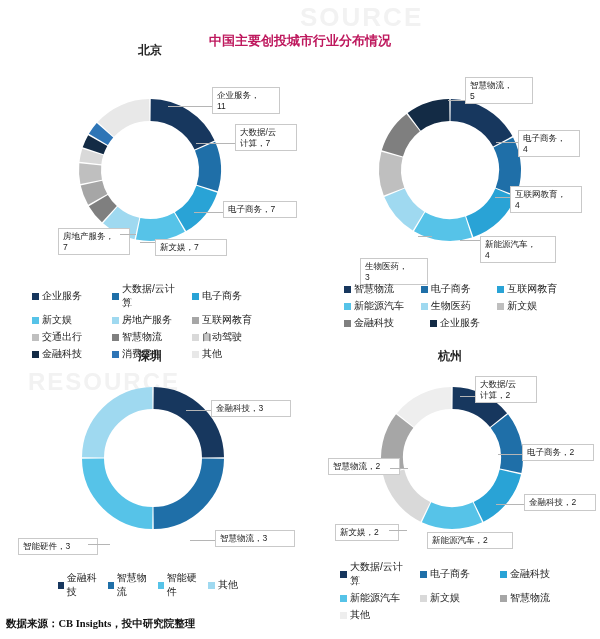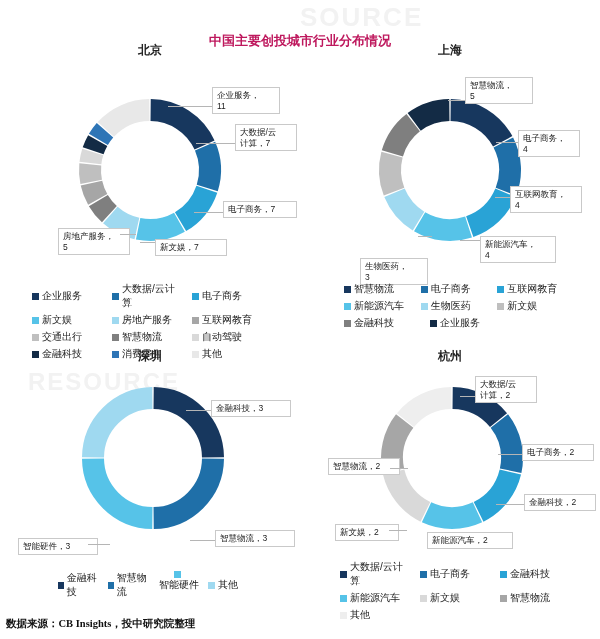--- a/index.html
+++ b/index.html
@@ -73,21 +73,21 @@
         </g>
     </svg>
   </div>
   <div class="lbl" style="left:212px;top:45px;width:58px;">企业服务，
 11</div>
   <div class="lbl" style="left:235px;top:82px;width:52px;">大数据/云
 计算，7</div>
   <div class="lbl" style="left:223px;top:159px;width:64px;">电子商务，7</div>
   <div class="lbl" style="left:155px;top:197px;width:62px;">新文娱，7</div>
   <div class="lbl" style="left:58px;top:186px;width:62px;">房地产服务，
-5</div>
+7</div>
 
   <div class="leader" style="left:168px;top:64px;width:44px;height:1px;"></div>
   <div class="leader" style="left:196px;top:101px;width:39px;height:1px;"></div>
   <div class="leader" style="left:194px;top:170px;width:29px;height:1px;"></div>
   <div class="leader" style="left:140px;top:200px;width:15px;height:1px;"></div>
   <div class="leader" style="left:120px;top:192px;width:16px;height:1px;"></div>
 
   <div class="legend" style="left:32px;top:240px;width:240px;">
     <div class="legend-row" id="bj-leg-0" style="margin-bottom:3px;">
         <div class="legend-item" style="width: 80px;">
@@ -142,21 +142,20 @@
         </div>
         <div class="legend-item" style="width: 80px;">
           <span class="swatch" style="background: rgb(232, 232, 232);"></span>
           <span>其他</span>
         </div>
       </div>
   </div>
 </div>
 
 <div class="panel" id="p-sh" style="left:300px;top:42px;width:300px;height:290px;">
-  <div class="panel-title" style="top:0;">上海</div>
   <div class="donut-wrap" style="left:70px;top:48px;">
     <svg width="160" height="160" viewBox="0 0 160 160">
       <g id="sh-arcs" fill="none" stroke-width="22">
           <path d="M 80.62830704697474 20.00328983806927 A 60 60 0 0 1 132.71351173104875 51.34191770232027" stroke="#17375e" stroke-width="22" fill="none"></path>
           <path d="M 133.30212037935704 52.45215138954528 A 60 60 0 0 1 135.96810741738346 101.62338900626416" stroke="#1f6fa8" stroke-width="22" fill="none"></path>
           <path d="M 135.50298659467487 102.7907542453369 A 60 60 0 0 1 99.7524585233715 136.65545324399486" stroke="#29a3d6" stroke-width="22" fill="none"></path>
           <path d="M 98.56162419228727 137.0566920469834 A 60 60 0 0 1 49.60683406012178 131.7325377702566" stroke="#56c3e8" stroke-width="22" fill="none"></path>
           <path d="M 48.530095256047815 131.08468552713794 A 60 60 0 0 1 24.497013405325134 102.7907542453369" stroke="#9fd9f0" stroke-width="22" fill="none"></path>
           <path d="M 24.031892582616543 101.62338900626418 A 60 60 0 0 1 22.02208043193029 64.55458506357178" stroke="#bfbfbf" stroke-width="22" fill="none"></path>
           <path d="M 22.358260312657023 63.34377456274713 A 60 60 0 0 1 43.19134713031516 32.6172702989893" stroke="#7f7f7f" stroke-width="22" fill="none"></path>
@@ -246,21 +245,21 @@
   <div class="legend" style="left:58px;top:223px;width:200px;">
     <div class="legend-row" id="sz-leg-0">
         <div class="legend-item" style="width: 50px;">
           <span class="swatch" style="background: rgb(23, 55, 94);"></span>
           <span>金融科技</span>
         </div>
         <div class="legend-item" style="width: 50px;">
           <span class="swatch" style="background: rgb(31, 111, 168);"></span>
           <span>智慧物流</span>
         </div>
-        <div class="legend-item" style="width: 50px; flex-direction: column;">
+        <div class="legend-item" style="width: 50px;">
           <span class="swatch" style="background: rgb(86, 195, 232);"></span>
           <span>智能硬件</span>
         </div>
         <div class="legend-item" style="width: 50px;">
           <span class="swatch" style="background: rgb(159, 217, 240);"></span>
           <span>其他</span>
         </div>
       </div>
   </div>
 </div>

